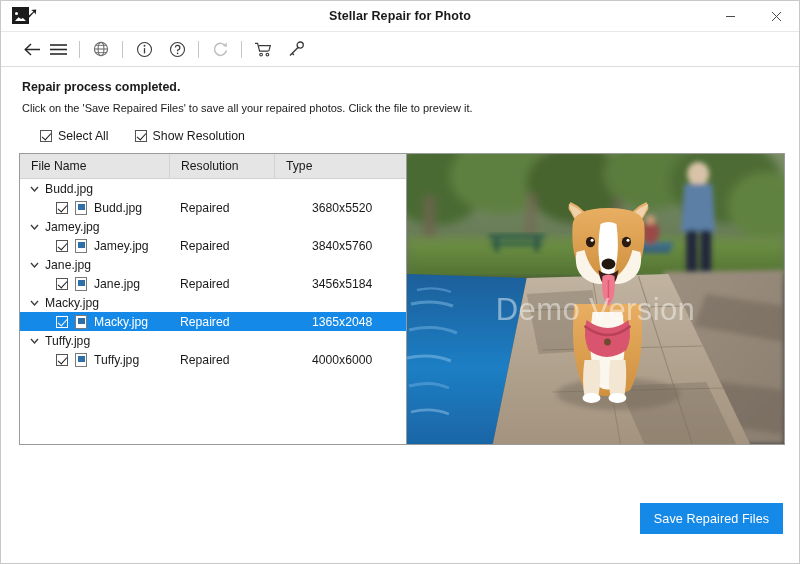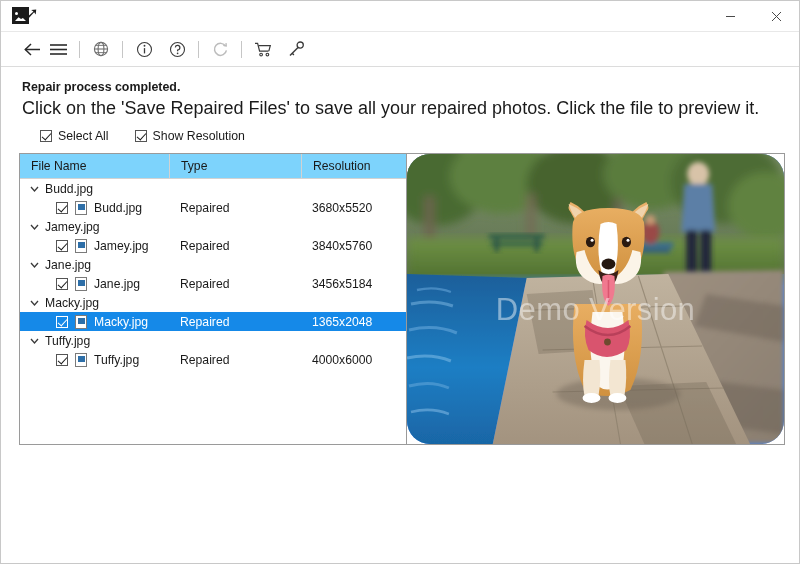--- a/index.html
+++ b/index.html
@@ -111,21 +111,21 @@
     padding: 11px 8px 0 21px;
     flex: 0 0 auto;
   }
   .inst-line1 {
     font-size: 12.4px;
     font-weight: bold;
     color: #1a1a1a;
     line-height: 18px;
   }
   .inst-line2 {
-    font-size: 18px;
+    font-size: 11px;
     color: #1a1a1a;
     line-height: 20px;
     margin-top: 2px;
   }
 
   
   .options {
     display: flex;
     align-items: center;
     padding-left: 39px;
@@ -181,21 +181,21 @@
     background: #ffffff;
     border-right: 1px solid #9a9a9a;
     overflow: hidden;
   }
   .list-header {
     height: 25px;
     flex: 0 0 25px;
     display: flex;
     align-items: center;
     border-bottom: 1px solid #d2d2d2;
-    background: #7dd3fc;
+    background: #e5e5e5;
     font-size: 12.2px;
     color: #1a1a1a;
   }
   .hcell { padding-left: 11px; height: 25px; display: flex; align-items: center; }
   .hcell.c1 { width: 149px; flex: 0 0 149px; }
   .hcell.c2 { width: 132px; flex: 0 0 132px; border-left: 1px solid #d2d2d2; }
   .hcell.c3 { flex: 1 1 auto; border-left: 1px solid #d2d2d2; }
 
   .list-body {
     flex: 1 1 auto;
@@ -247,22 +247,21 @@
     width: 7px; height: 6px;
     background: #2e6fa8;
   }
   .fr-label { margin-left: 7px; }
 
   
   .preview {
     flex: 1 1 auto;
     position: relative;
     overflow: hidden;
-    background: #3b82f6;
-    border-radius: 23px;
+    background: #404040;
   }
   .preview svg { display: block; width: 100%; height: 100%; }
   .watermark {
     position: absolute;
     left: 0; right: 0;
     top: 138px;
     text-align: center;
     font-size: 31px;
     color: rgba(255,255,255,0.46);
     letter-spacing: .4px;
@@ -297,20 +296,21 @@
 
 <div class="window">
 
   <div class="titlebar">
     <div class="app-logo">
       <div class="sq">
           <div class="dot"></div>
         </div>
       <div class="arr">➚</div>
     </div>
+    <div class="title-text">Stellar Repair for Photo</div>
     <div class="win-controls">
       <div class="win-btn">
         <svg width="11" height="11" viewBox="0 0 11 11">
             <line x1="1" y1="5.5" x2="10" y2="5.5" stroke="currentColor" stroke-width="1"></line>
           </svg>
       </div>
       <div class="win-btn">
         <svg width="11" height="11" viewBox="0 0 11 11">
             <line x1="1" y1="1" x2="10" y2="10" stroke="currentColor" stroke-width="1"></line>
             <line x1="10" y1="1" x2="1" y2="10" stroke="currentColor" stroke-width="1"></line>
@@ -414,22 +414,22 @@
       <span class="cbx checked"></span>
       <span class="opt-label">Show Resolution</span>
     </div>
   </div>
 
   <div class="content">
 
     <div class="list-pane">
       <div class="list-header">
         <div class="hcell c1">File Name</div>
+        <div class="hcell c3">Resolution</div>
         <div class="hcell c2">Type</div>
-        <div class="hcell c3">Resolution</div>
       </div>
       <div class="list-body" id="list-body">
           <div class="grp-row">
             <span class="chev">
               <svg width="9" height="6" viewBox="0 0 9 6">
                 <polyline points="1,1 4.5,5 8,1" fill="none" stroke="currentColor" stroke-width="1.3"></polyline>
               </svg>
             </span>
             <span class="grp-name">Budd.jpg</span>
           </div>
@@ -660,14 +660,17 @@
           <path d="M192 116 q10 8 20 0 q-2 16 -10 16 q-8 0 -10 -16 z" fill="#3a2018"></path>
           <path d="M196 122 q6 -3 12 0 q2 22 -6 30 q-8 -8 -6 -30 z" fill="#f0798f"></path>
           <path d="M202 126 q0 14 0 22" stroke="#d9566f" stroke-width="1.5" fill="none"></path>
         </g>
       </svg>
       <div class="watermark">Demo Version</div>
     </div>
 
   </div>
 
+  <div class="footer">
+    <button class="save-btn">Save Repaired Files</button>
+  </div>
 
 </div>
 
 </body></html>

